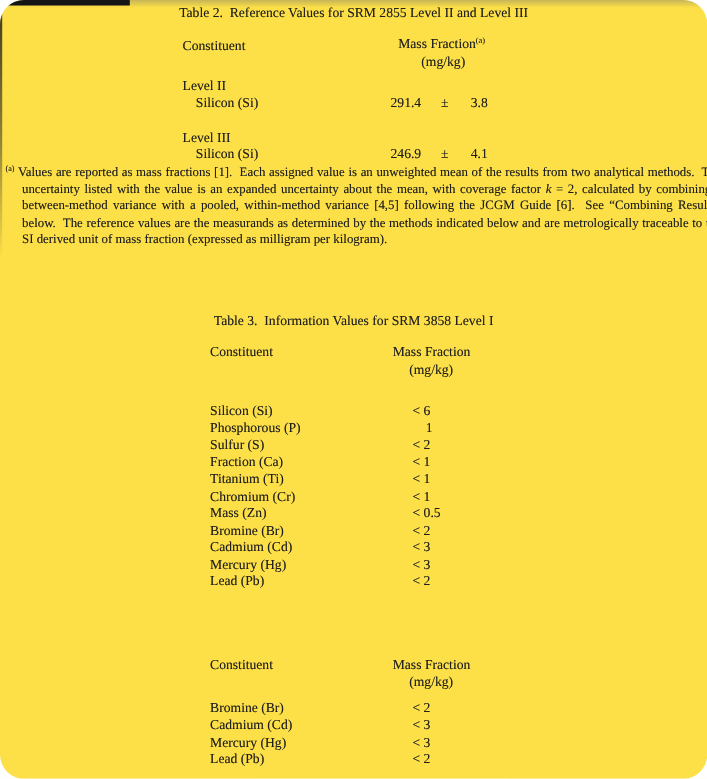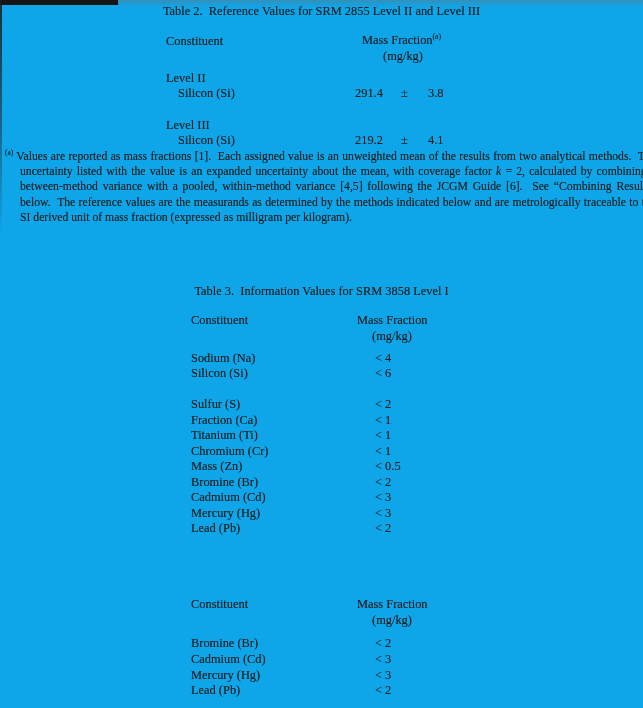--- a/index.html
+++ b/index.html
@@ -2,24 +2,25 @@
 <html><head>
 <meta charset="utf-8">
 <style>
   html, body {
     margin: 0; padding: 0;
     background: #ffffff;
   }
   .page {
     position: relative;
     width: 643px; height: 708px;
-    background: #0ea5e9;
+    background: #fde047;
     overflow: hidden;
     font-family: "Liberation Serif", "DejaVu Serif", serif;
     color: #1e1e1e;
+    border-radius: 22px;
   }
   
   .scan-top-shade {
     position: absolute; top: 0; left: 0; width: 643px; height: 7px;
     background: linear-gradient(to bottom, rgba(110,110,110,0.38), rgba(110,110,110,0));
   }
   .scan-top-bar {
     position: absolute; top: 0; left: 0; width: 118px; height: 5px;
     background: #151515;
   }
@@ -91,40 +92,40 @@
   <div class="abs row" style="top:86px">
     <span class="abs txt t2-c">Silicon (Si)</span>
     <span class="abs txt t2-val">291.4</span>
     <span class="abs txt t2-pm">±</span>
     <span class="abs txt t2-unc">3.8</span>
   </div>
 
   <div class="abs txt t2-level" style="top:118px">Level III</div>
   <div class="abs row" style="top:133px">
     <span class="abs txt t2-c">Silicon (Si)</span>
-    <span class="abs txt t2-val">219.2</span>
+    <span class="abs txt t2-val">246.9</span>
     <span class="abs txt t2-pm">±</span>
     <span class="abs txt t2-unc">4.1</span>
   </div>
 
   <div class="abs footnote"><sup>(a)</sup><span> Values are reported as mass fractions [1].  Each assigned value is an unweighted mean of the results from two analytical methods.  The uncertainty listed with the value is an expanded uncertainty about the mean, with coverage factor </span><span class="k-sym">k</span><span> = 2, calculated by combining a between-method variance with a pooled, within-method variance [4,5] following the JCGM Guide [6].  See “Combining Results” below.  The reference values are the measurands as determined by the methods indicated below and are metrologically traceable to the SI derived unit of mass fraction (expressed as milligram per kilogram).</span></div>
 
   <div class="abs txt doc-title" style="top:284px">Table 3.  Information Values for SRM 3858 Level I</div>
 
   <div class="abs txt t34-constituent-head" style="top:313px">Constituent</div>
   <div class="abs txt t34-mf-head" style="top:313px">Mass Fraction</div>
   <div class="abs txt t34-unit" style="top:329px">(mg/kg)</div>
 
-  <div class="abs row" style="top:351px">
-    <span class="abs txt t34-c">Sodium (Na)</span>
-    <span class="abs txt t34-v">&lt; 4</span>
-  </div>
   <div class="abs row" style="top:366px">
     <span class="abs txt t34-c">Silicon (Si)</span>
     <span class="abs txt t34-v">&lt; 6</span>
+  </div>
+  <div class="abs row" style="top:382px">
+    <span class="abs txt t34-c">Phosphorous (P)</span>
+    <span class="abs txt t34-v num-only">1</span>
   </div>
   <div class="abs row" style="top:397px">
     <span class="abs txt t34-c">Sulfur (S)</span>
     <span class="abs txt t34-v">&lt; 2</span>
   </div>
   <div class="abs row" style="top:413px">
     <span class="abs txt t34-c">Fraction (Ca)</span>
     <span class="abs txt t34-v">&lt; 1</span>
   </div>
   <div class="abs row" style="top:428px">

